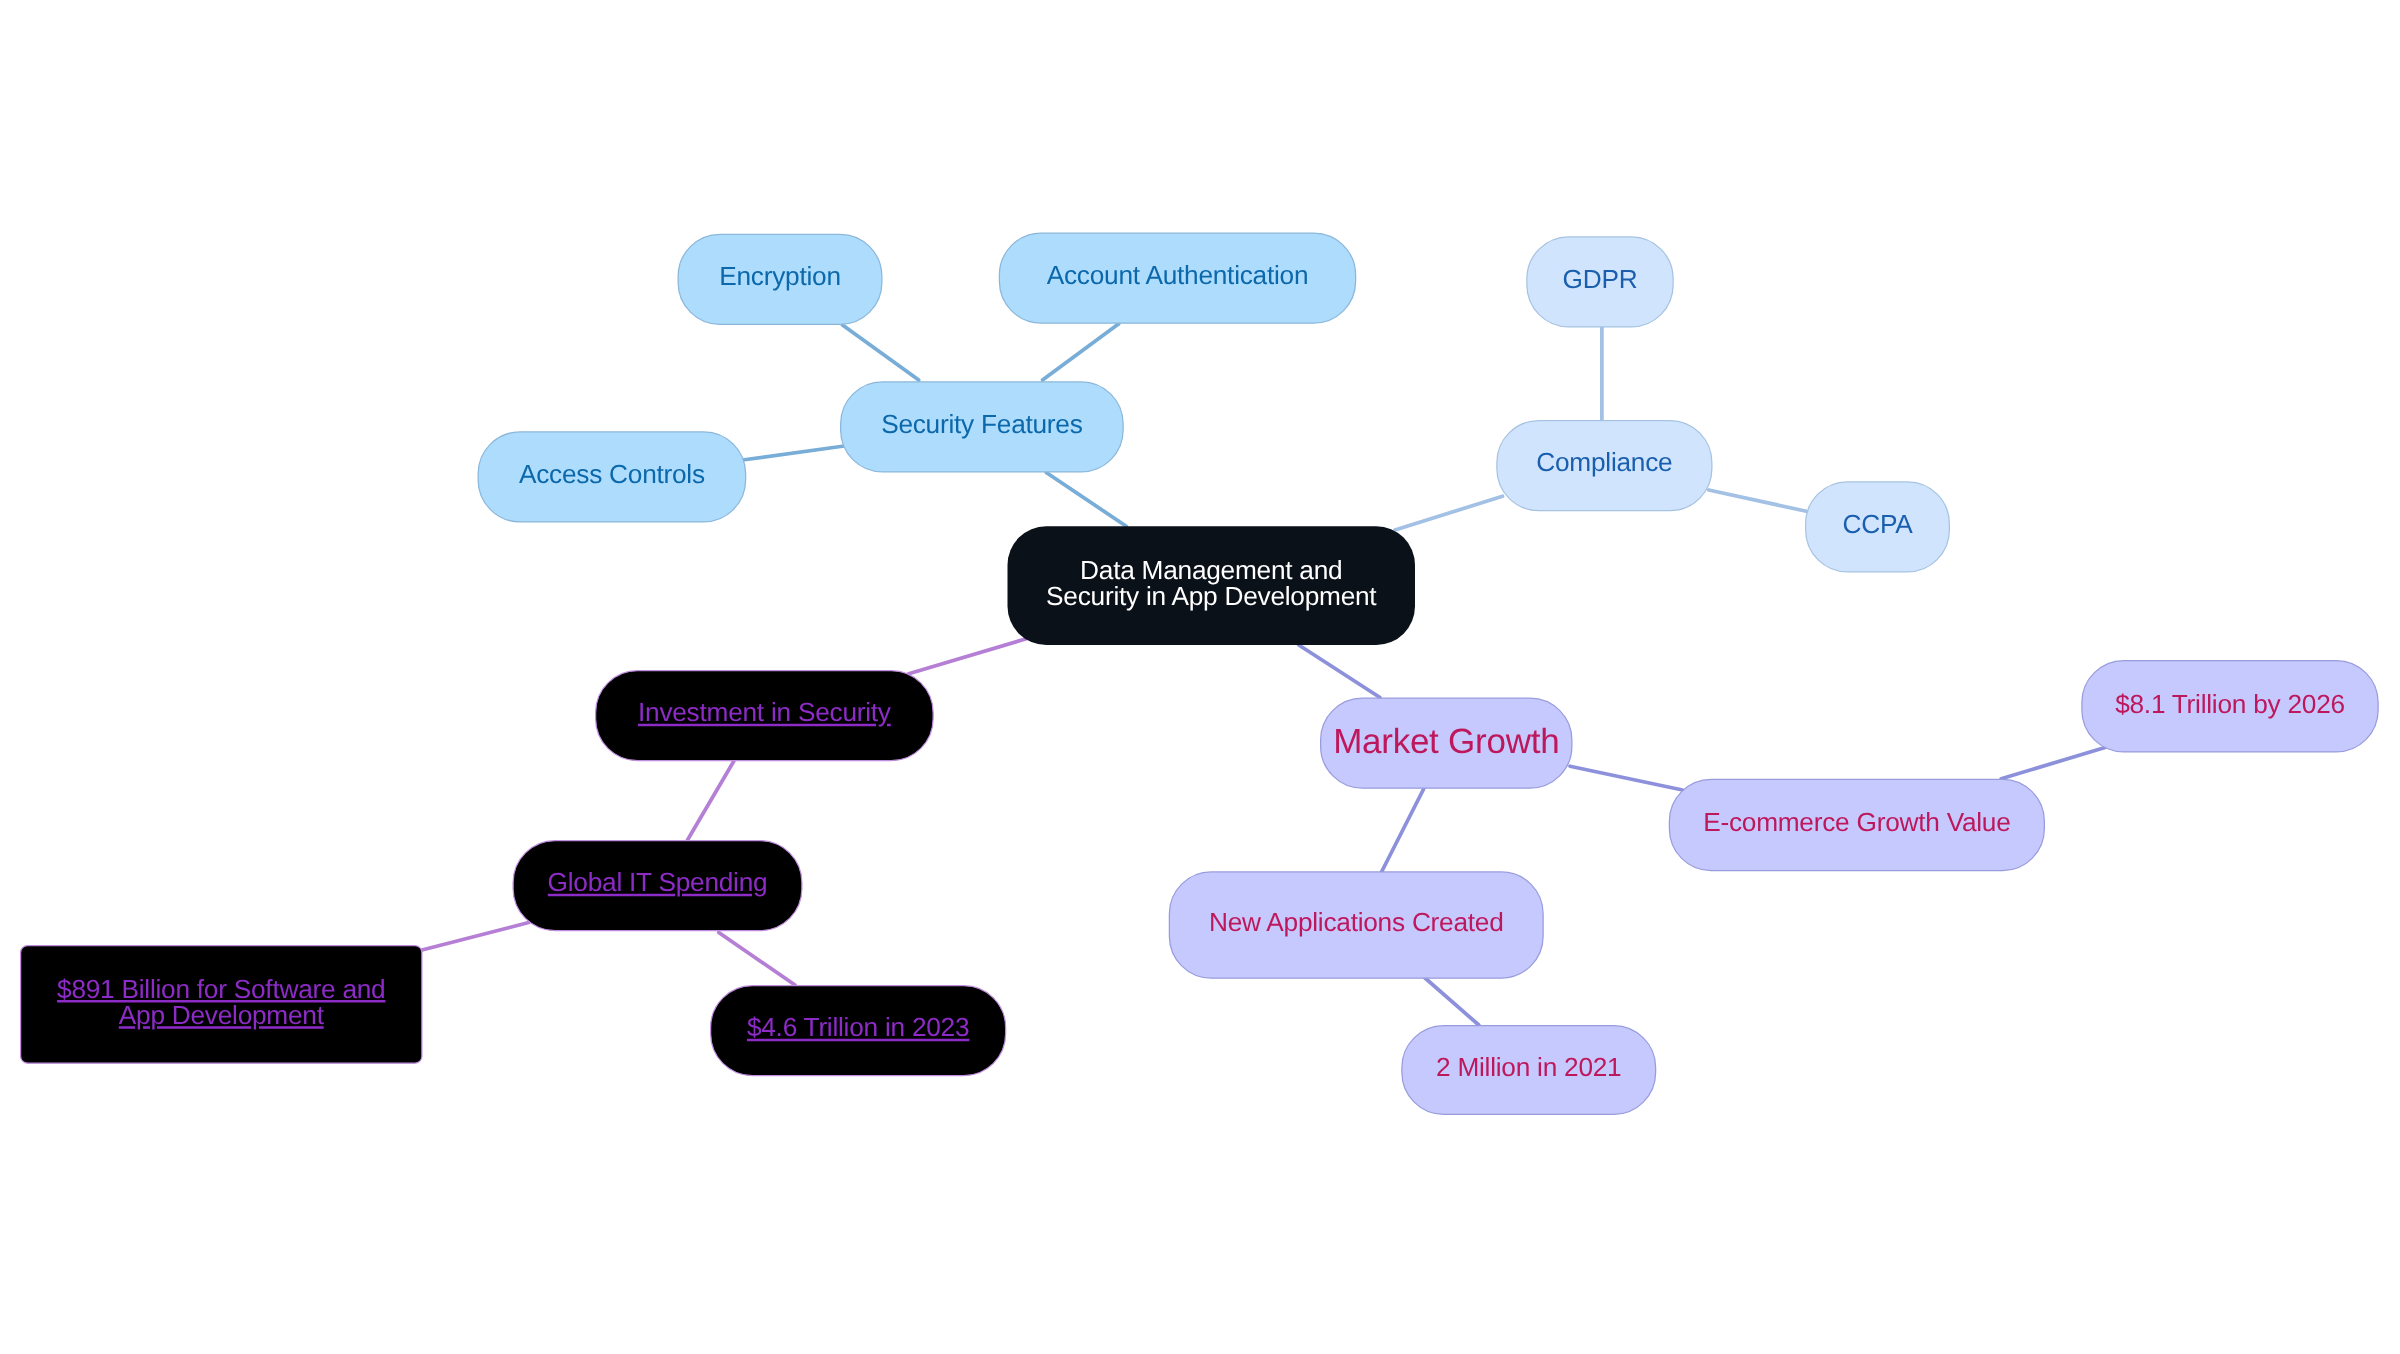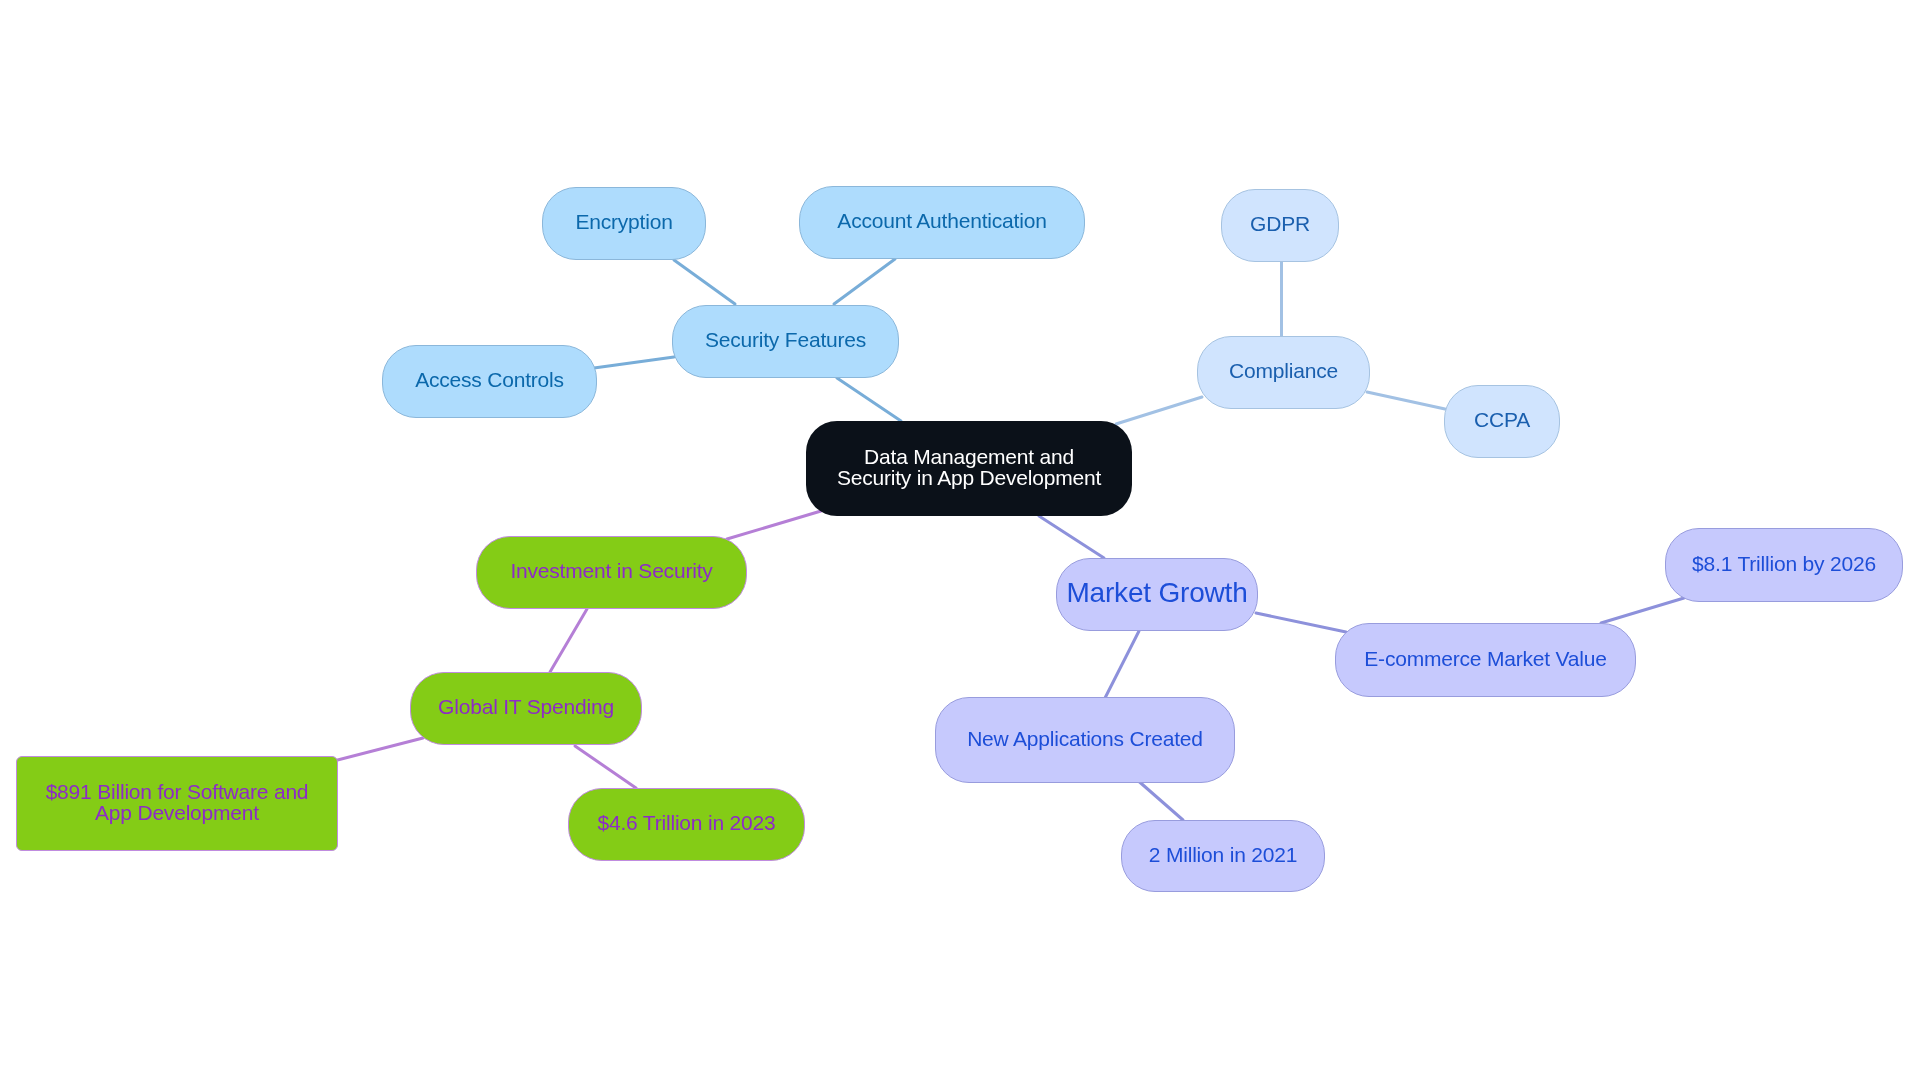--- a/index.html
+++ b/index.html
@@ -11,22 +11,22 @@
   svg#edges{position:absolute;left:0;top:0;width:1920px;height:1083px;overflow:visible;}
   .node{position:absolute;box-sizing:border-box;display:flex;align-items:center;
         justify-content:center;text-align:center;border-radius:32px;
         border-style:solid;border-width:1px;line-height:20.6px;white-space:pre-line;letter-spacing:-0.2px;}
   .node > span{display:block;transform:translate3d(0,-1px,0);}
   .node b{font-weight:normal;}
 
   .n-root    {background:#0b1119;color:#ffffff;border-width:0;}
   .n-blue    {background:#aedcfd;color:#0b68ab;border-color:#8bb7da;}
   .n-paleblue{background:#d0e4fe;color:#1a5fae;border-color:#a6c3e1;}
-  .n-indigo  {background:#c6c9fd;color:#1d4ed8;border-color:#989cdd;}
-  .n-purple  {background:#84cc16;color:#8d2bc7;border-color:#c08cdf;}
+  .n-indigo  {background:#c6c9fd;color:#be185d;border-color:#989cdd;}
+  .n-purple  {background:#000000;color:#8d2bc7;border-color:#c08cdf;text-decoration:underline;}
 
   .edge{stroke-width:3;stroke-linecap:round;fill:none;}
   .e-blue    {stroke:#78add8;}
   .e-paleblue{stroke:#a2c1e4;}
   .e-indigo  {stroke:#8d91db;}
   .e-purple  {stroke:#b57fd6;}
 </style>
 </head>
 <body>
 
@@ -78,21 +78,21 @@
       <span>GDPR</span>
     </div>
     <div class="node n-paleblue" style="left: 1444px; top: 385px; width: 116px; height: 73px; font-size: 21px; border-radius: 34px;">
       <span>CCPA</span>
     </div>
 
     <div class="node n-indigo" style="left: 1056px; top: 558px; width: 202px; height: 73px; font-size: 28px; border-radius: 34px; text-align: center;">
       <span>Market Growth</span>
     </div>
     <div class="node n-indigo" style="left: 1335px; top: 623px; width: 301px; height: 74px; font-size: 21px; border-radius: 34px;">
-      <span>E-commerce Market Value</span>
+      <span>E-commerce Growth Value</span>
     </div>
     <div class="node n-indigo" style="left: 1665px; top: 528px; width: 238px; height: 74px; font-size: 21px; border-radius: 34px;">
       <span>$8.1 Trillion by 2026</span>
     </div>
     <div class="node n-indigo" style="left: 935px; top: 697px; width: 300px; height: 86px; font-size: 21px; border-radius: 34px;">
       <span>New Applications Created</span>
     </div>
     <div class="node n-indigo" style="left: 1121px; top: 820px; width: 204px; height: 72px; font-size: 21px; border-radius: 34px;">
       <span>2 Million in 2021</span>
     </div>

